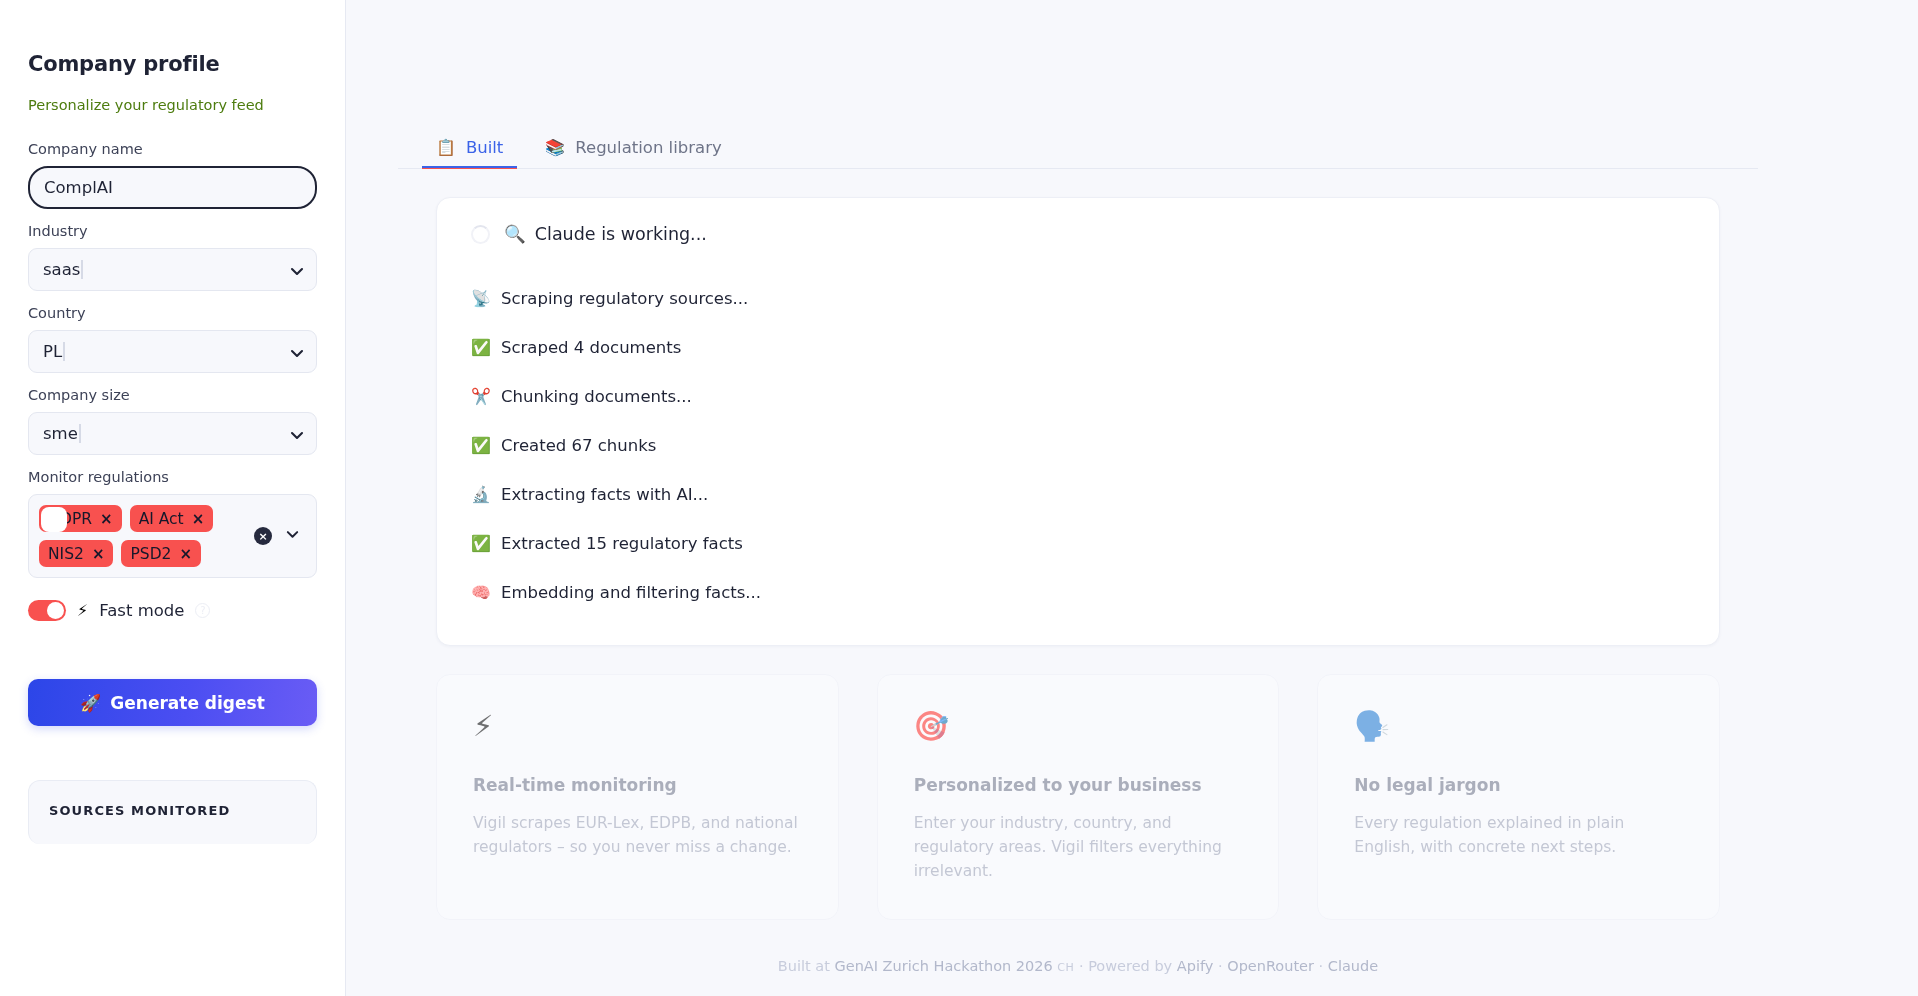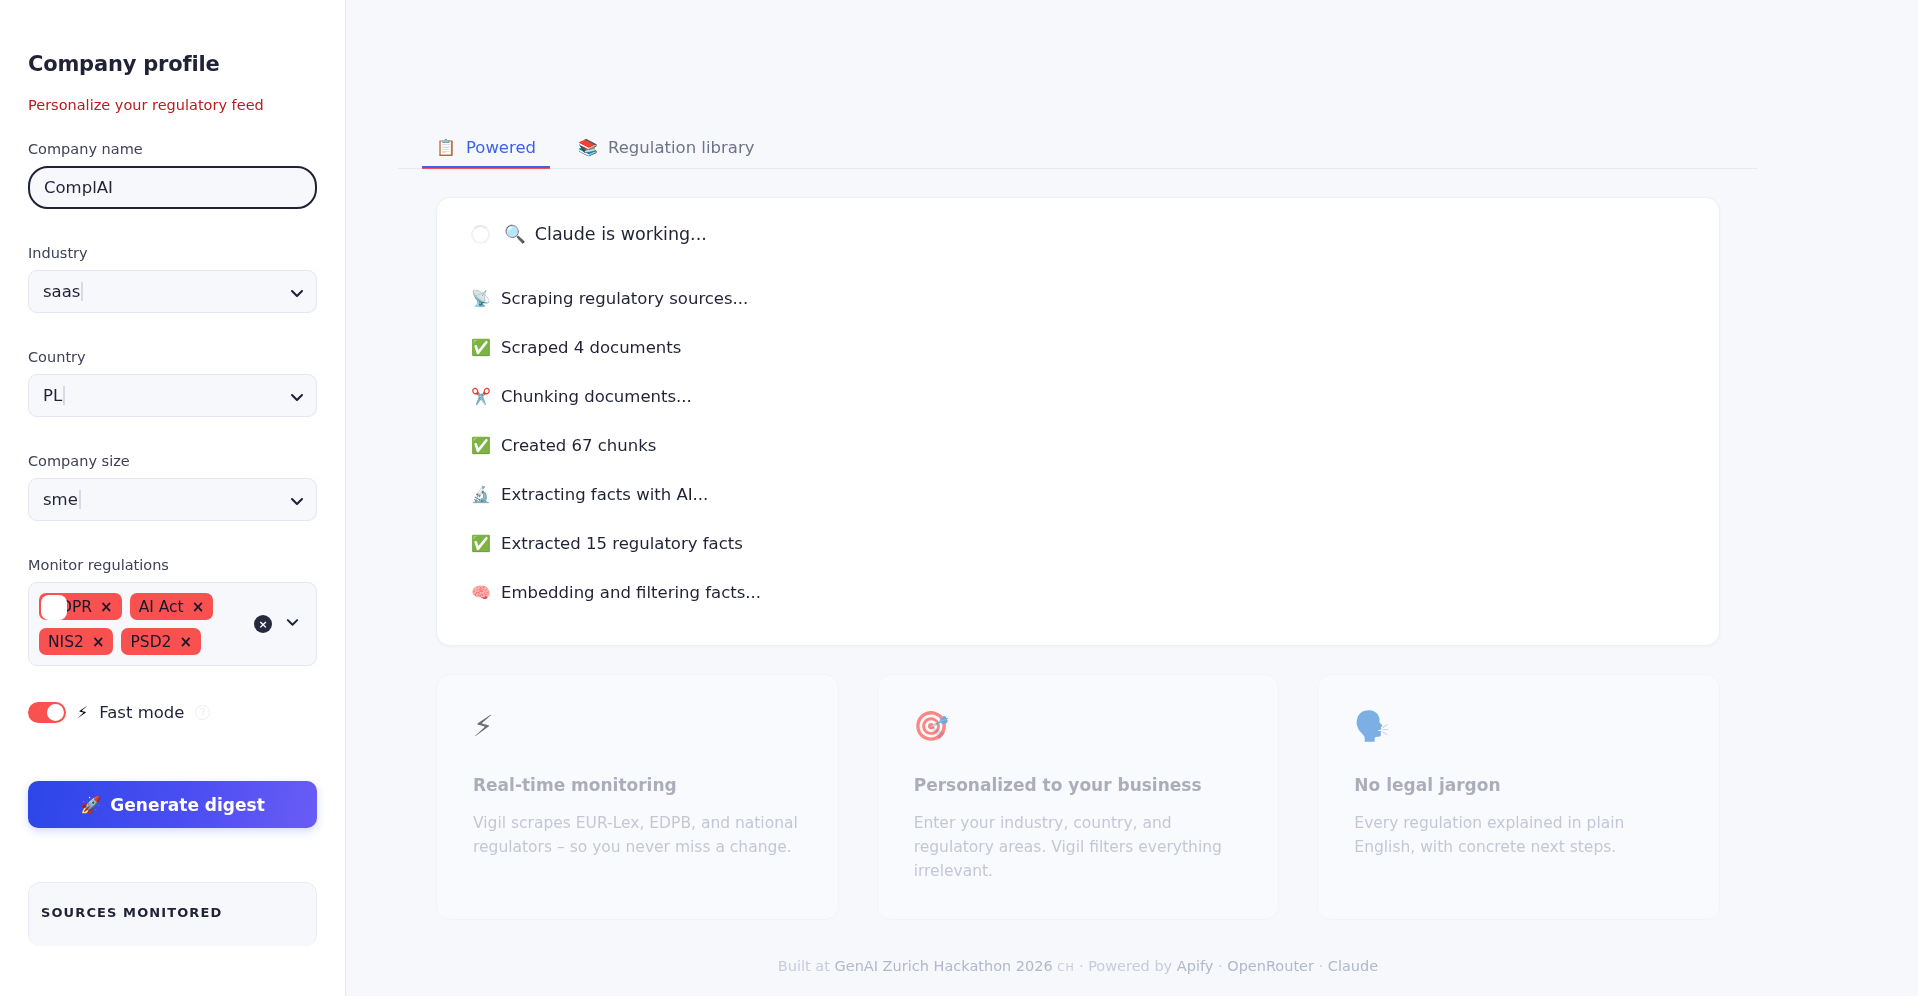--- a/index.html
+++ b/index.html
@@ -19,26 +19,26 @@
     padding: 52px 28px 0 28px;
     position: relative;
     overflow: hidden;
     flex: 0 0 346px;
   }
   .side-title {
     font-size: 21px; font-weight: bold; color: #1f2335;
     letter-spacing: -0.2px; margin-bottom: 21px;
   }
   .side-sub {
-    font-size: 14.5px; color: #b91c1c; margin-bottom: 28px;
+    font-size: 14.5px; color: #4d7c0f; margin-bottom: 28px;
   }
   .field-label {
     font-size: 14.5px; color: #3d4257; margin-bottom: 9px;
   }
-  .field-block { margin-bottom: 36px; }
+  .field-block { margin-bottom: 14px; }
 
   .text-input {
     width: 289px; height: 43px;
     border: 2px solid #1f2335;
     border-radius: 20px;
     background: #f7f8fc;
     font-size: 16.5px; color: #1f2335;
     padding: 0 14px;
     font-family: "DejaVu Sans", sans-serif;
     outline: none;
@@ -135,21 +135,21 @@
     box-shadow: 0 3px 10px rgba(60,80,230,0.22);
   }
 
   .sources-card {
     width: 289px;
     margin-top: 54px;
     background: #f7f8fc;
     border: 1px solid #e9ecf4;
     border-radius: 12px;
     border-bottom: none;
-    padding: 22px 20px 26px 12px;
+    padding: 22px 20px 26px 20px;
   }
   .sources-title {
     font-size: 13px; font-weight: bold; letter-spacing: 1.1px;
     color: #1f2335;
   }
 
   
   .main {
     flex: 1; height: 996px; position: relative;
     background: #f7f8fc;
@@ -330,21 +330,21 @@
     <div class="sources-card">
       <div class="sources-title">SOURCES MONITORED</div>
     </div>
   </aside>
 
   <main class="main">
 
     <nav class="tabs">
       <div class="tab active">
         <span class="tab-emoji">📋</span>
-        <span>Powered</span>
+        <span>Built</span>
       </div>
       <div class="tab">
         <span class="tab-emoji">📚</span>
         <span>Regulation library</span>
       </div>
     </nav>
 
     <section class="digest-card">
       <div class="status-head">
         <span class="spinner"></span>

